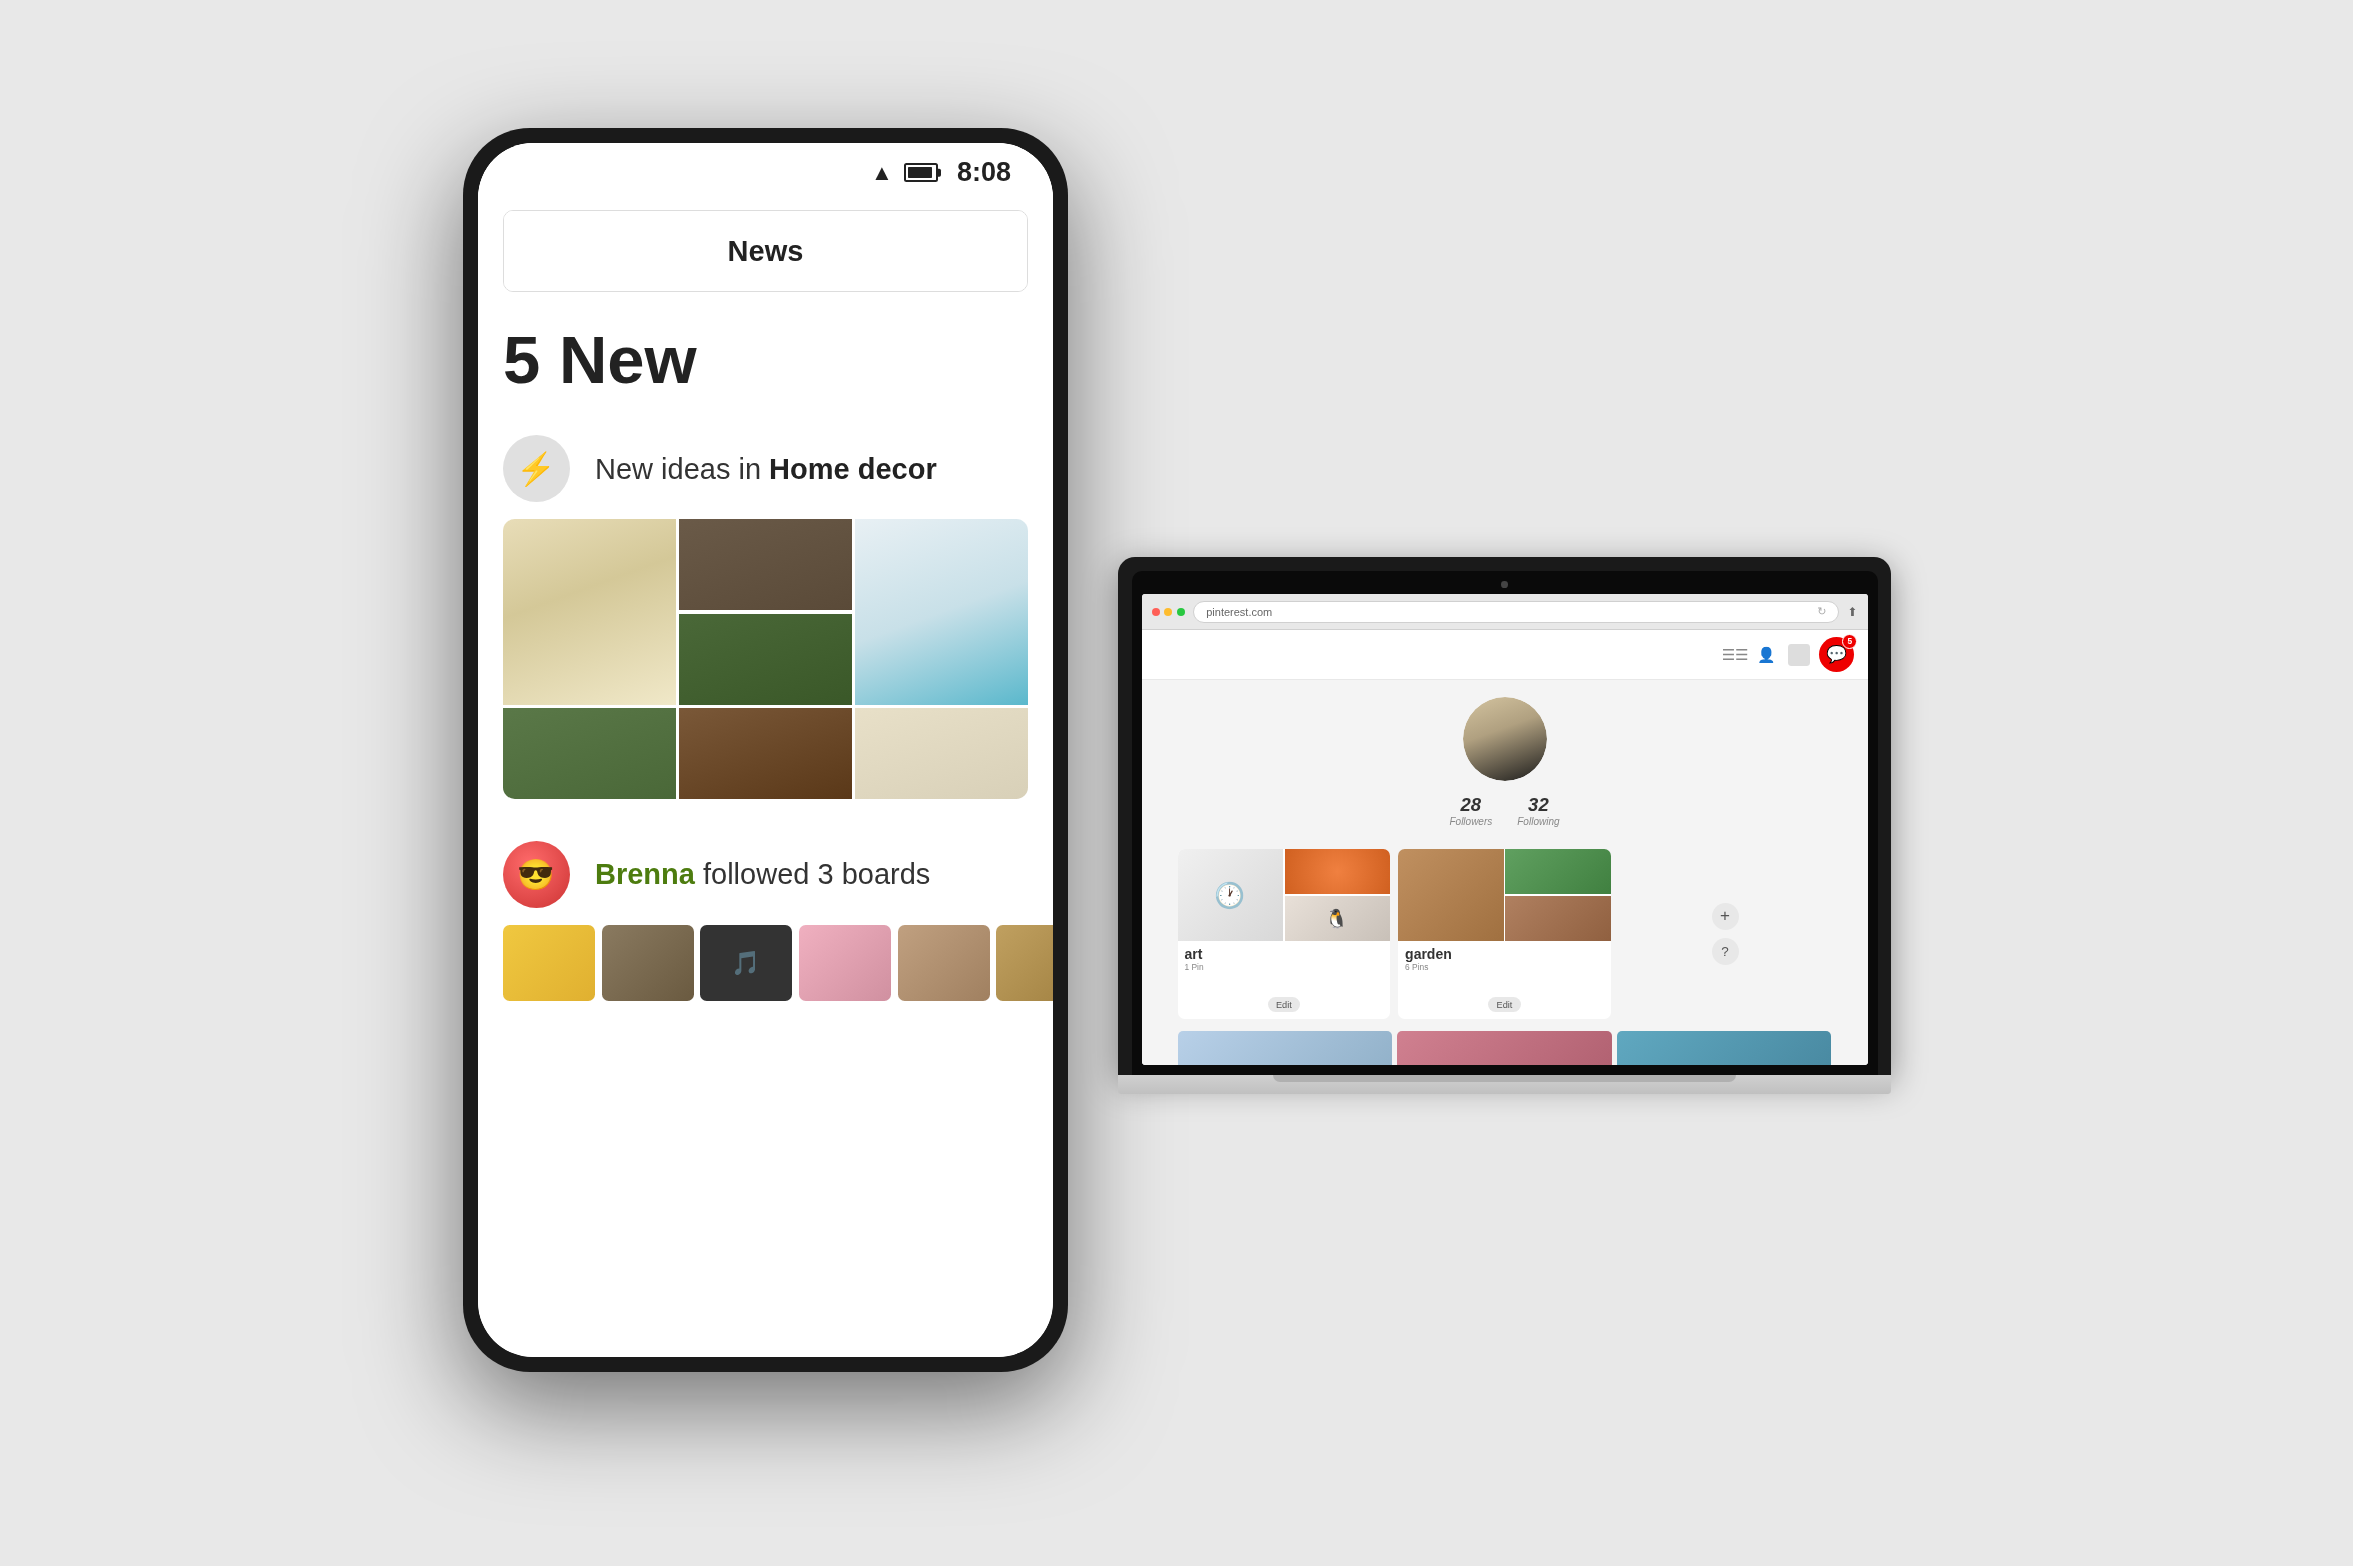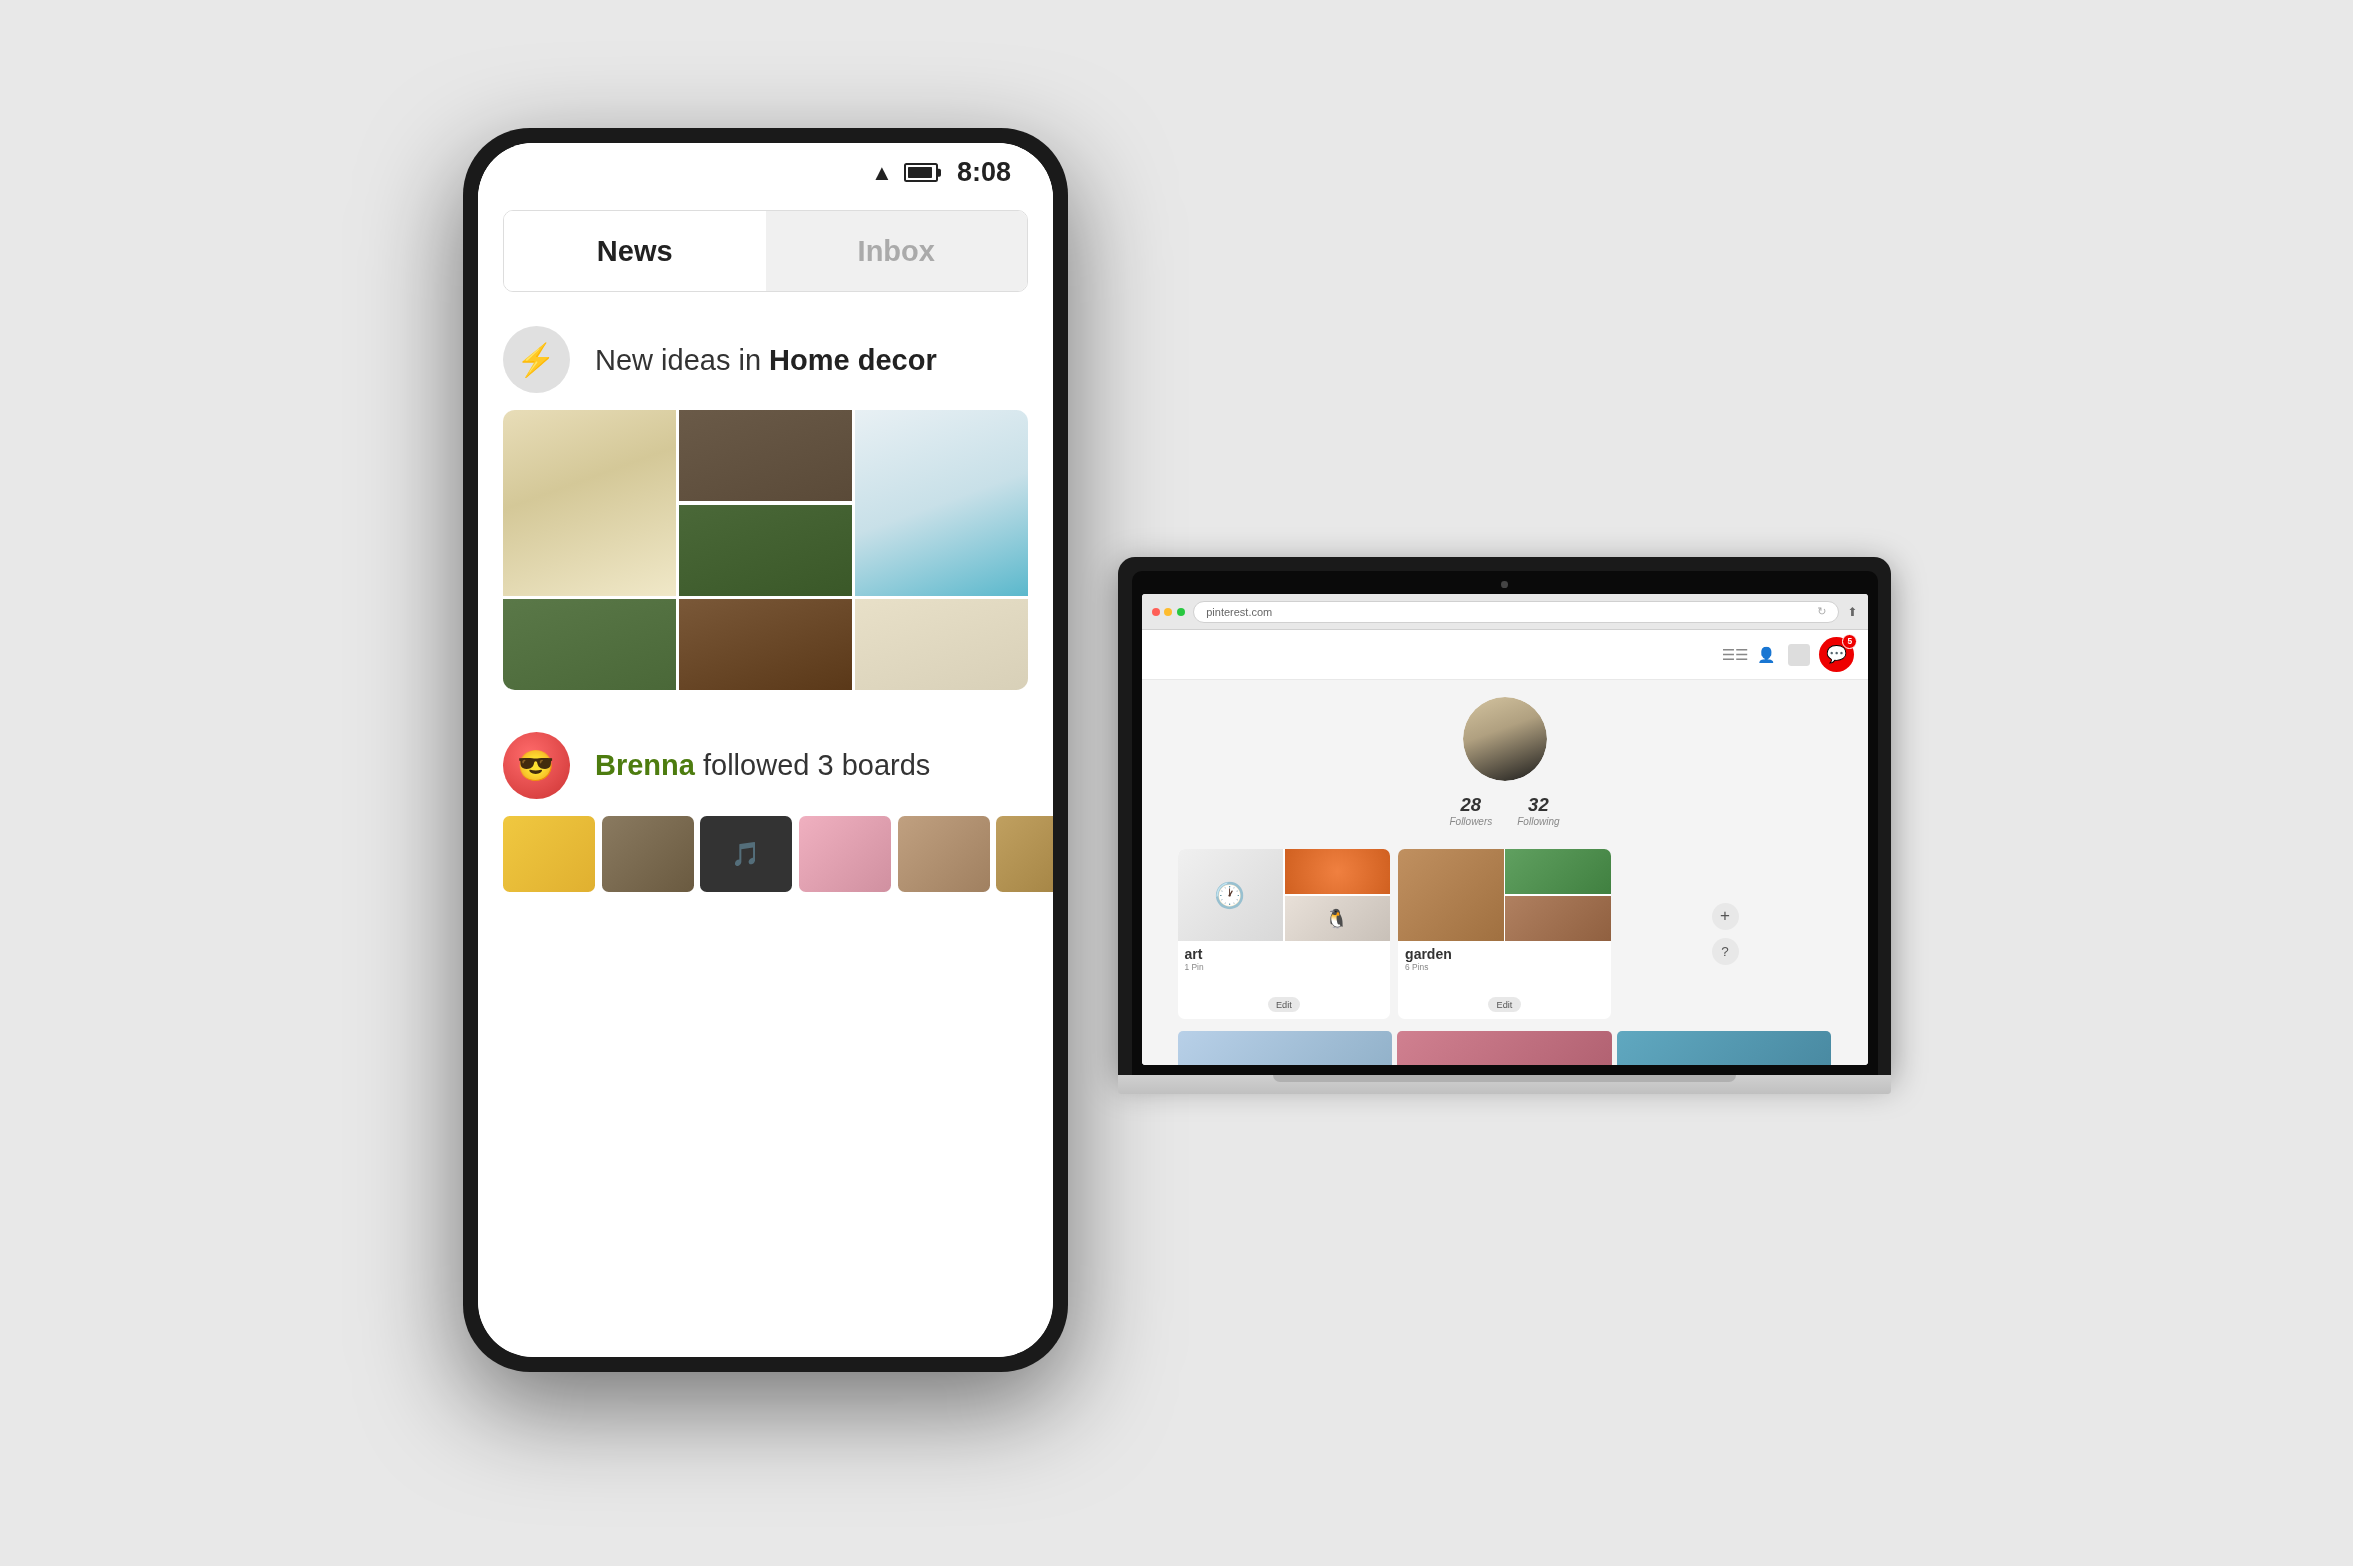--- a/index.html
+++ b/index.html
@@ -618,26 +618,24 @@
               <div class="battery-fill"></div>
             </div>
             <span class="status-time">8:08</span>
           </div>
         </div>
 
         <div class="tab-bar">
           <div class="tab-item active">
             <span>News</span>
           </div>
-          <div class="tab-item inactive">
-            <span>Inbox</span>
-          </div>
         </div>
 
         <div class="phone-content">
+          <div class="new-count">5 New</div>
 
           <div class="news-item">
             <div class="news-item-header">
               <div class="lightning-badge">
                 <span class="lightning-icon">⚡</span>
               </div>
               <div class="news-text">
                 <span>New ideas in</span>
                 <strong>Home decor</strong>
               </div>

